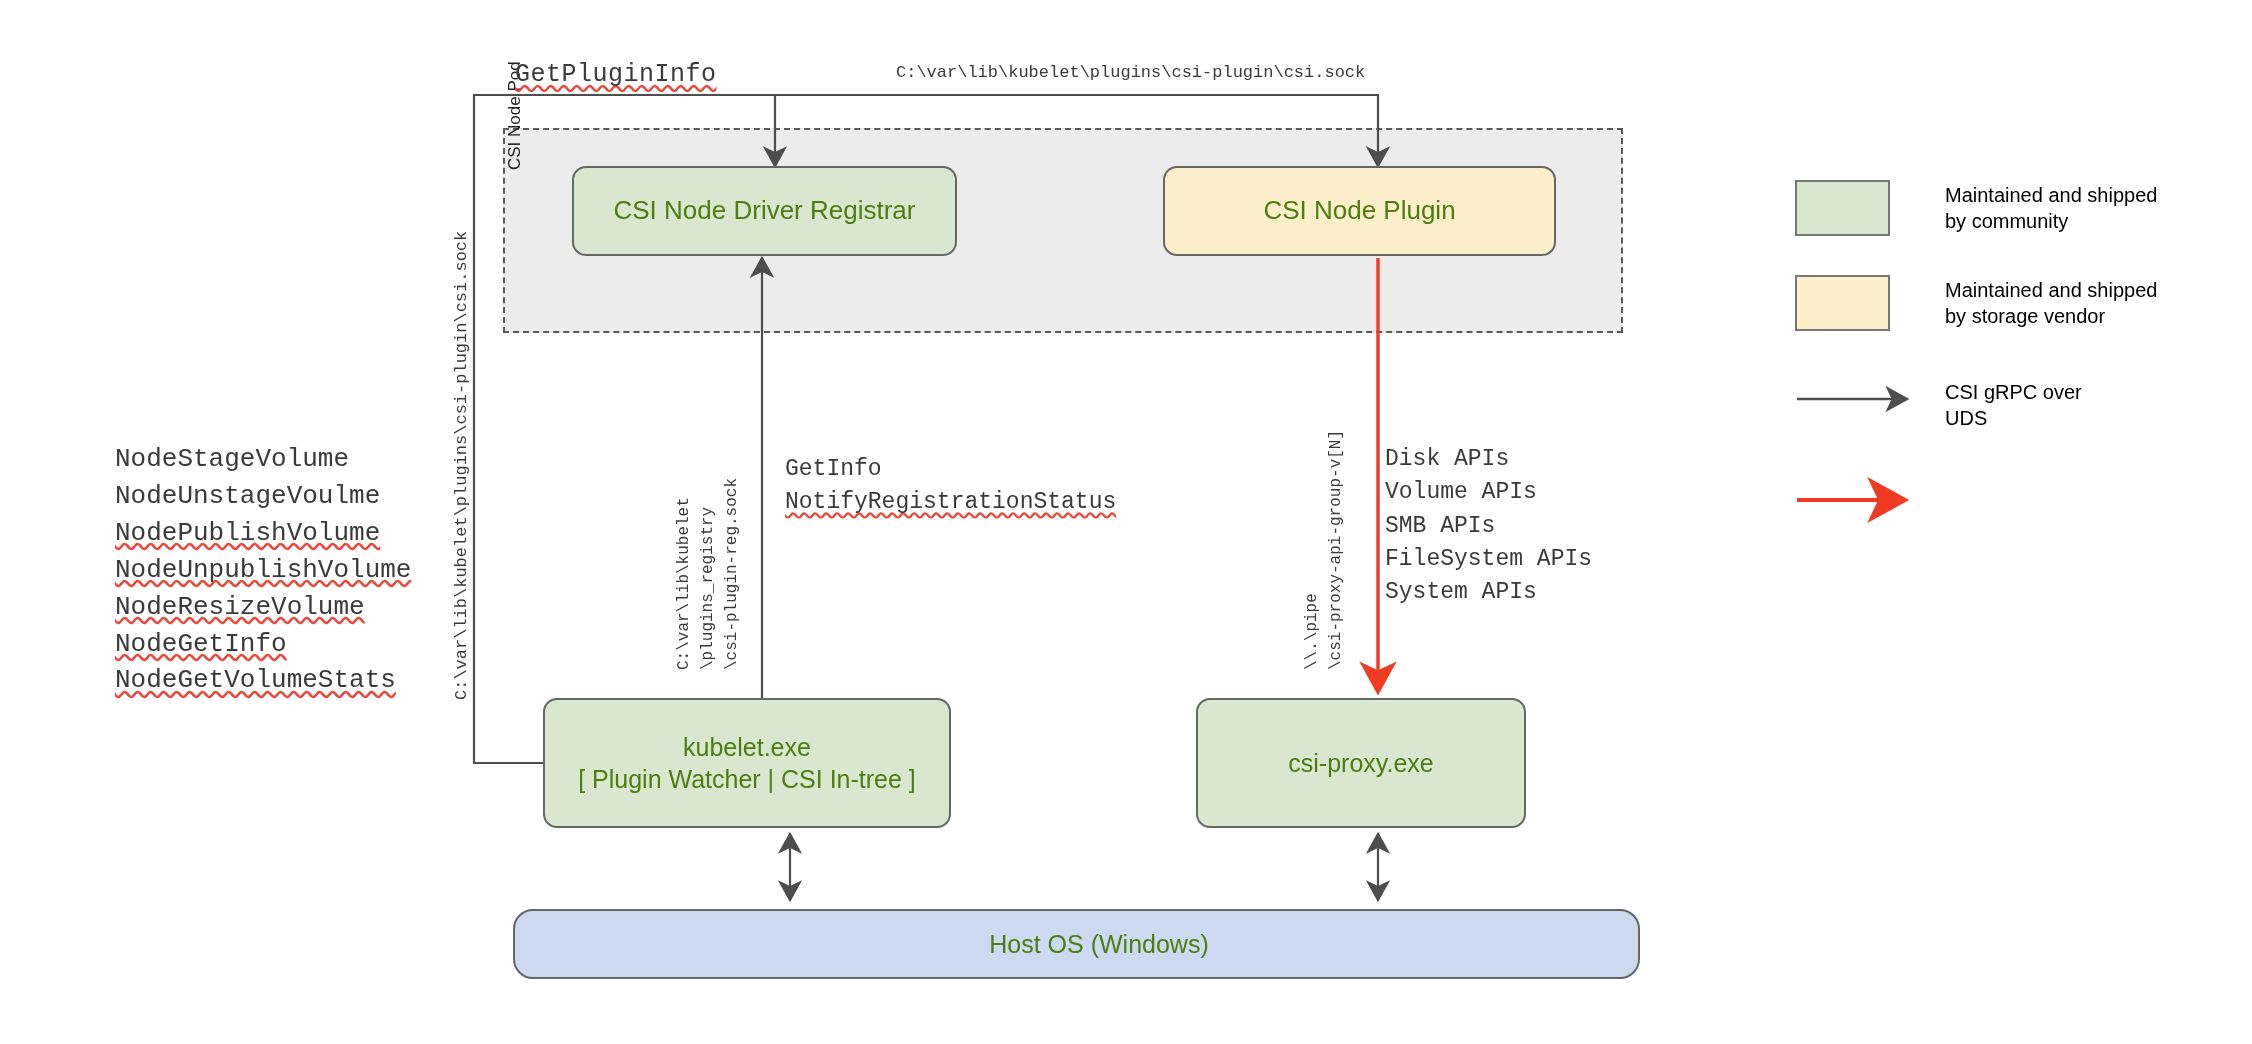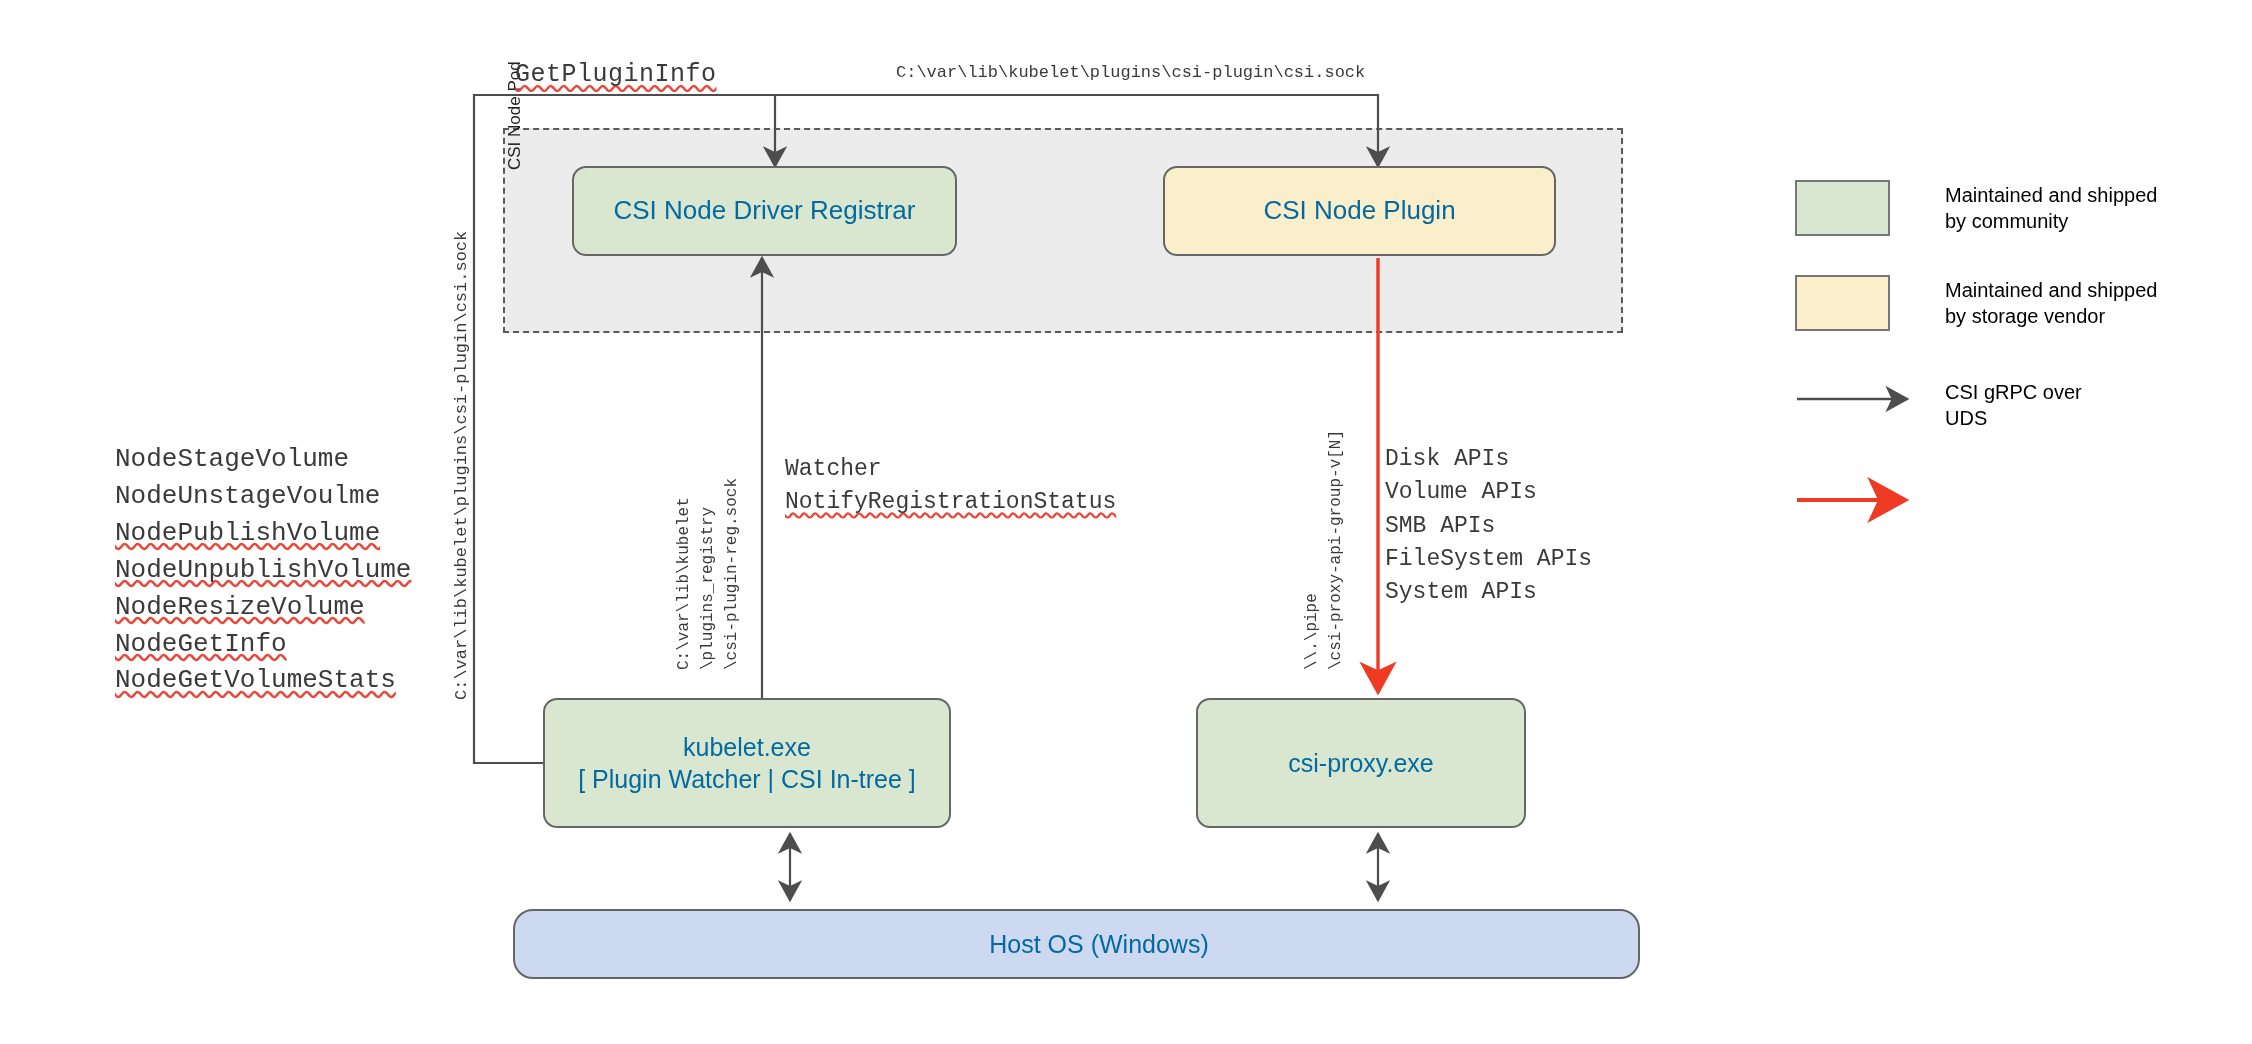--- a/index.html
+++ b/index.html
@@ -9,21 +9,21 @@
     font-family:"Liberation Sans", sans-serif;
   }
   .stage{position:absolute;left:0;top:0;width:2252px;height:1044px;}
   svg.wires{position:absolute;left:0;top:0;width:2252px;height:1044px;pointer-events:none;}
 
   
   .node{
     position:absolute;box-sizing:border-box;
     border:2px solid #666666;border-radius:14px;
     display:flex;align-items:center;justify-content:center;text-align:center;
-    color:#0369a1;line-height:1.28;
+    color:#4d7c0f;line-height:1.28;
   }
   .node .lbl{display:block;}
   .green{background:#d9e7d0;}
   .cream{background:#faeecb;}
   .blue{background:#ccd9f0;}
 
   #node-registrar{left:572px;top:166px;width:385px;height:90px;font-size:26px;}
   #node-plugin{left:1163px;top:166px;width:393px;height:90px;font-size:26px;}
   #node-kubelet{left:543px;top:698px;width:408px;height:130px;font-size:25px;}
   #node-csiproxy{left:1196px;top:698px;width:330px;height:130px;font-size:25px;}
@@ -186,21 +186,21 @@
     </span>
     <span class="col" style="left:24px;">
       <span class="rot">\plugins_registry</span>
     </span>
     <span class="col" style="left:48px;">
       <span class="rot">\csi-plugin-reg.sock</span>
     </span>
   </div>
 
   <div id="label-getinfo" class="mono">
-    <div>Watcher</div>
+    <div>GetInfo</div>
     <div class="squig">NotifyRegistrationStatus</div>
   </div>
 
   <div id="label-pipe" class="mono">
     <span class="col" style="position:absolute;left:0px;top:0px;">
       <span class="rot" style="transform:rotate(-90deg);transform-origin:left top;display:block;white-space:nowrap;">\\.\pipe</span>
     </span>
     <span class="col" style="position:absolute;left:24px;top:0px;">
       <span class="rot" style="transform:rotate(-90deg);transform-origin:left top;display:block;white-space:nowrap;">\csi-proxy-api-group-v[N]</span>
     </span>

